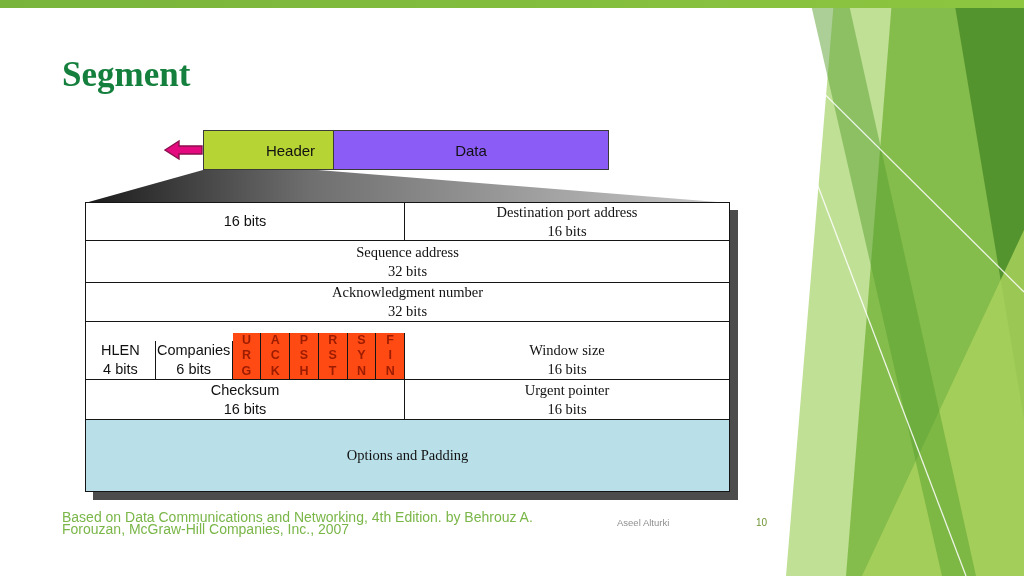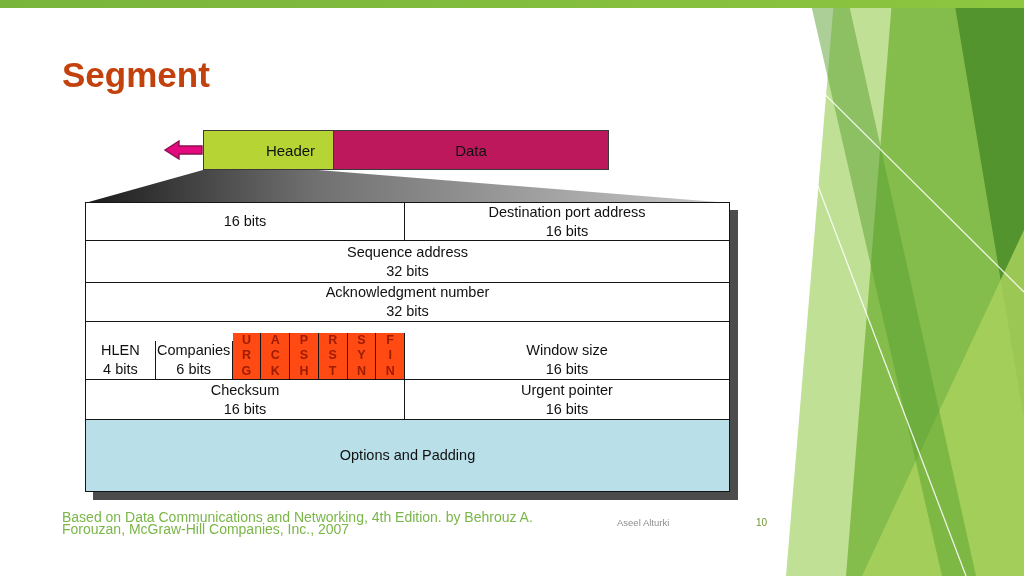--- a/index.html
+++ b/index.html
@@ -7,42 +7,42 @@
   body { font-family:"Liberation Sans", sans-serif; background:#ffffff; overflow:hidden; }
 
   .slide { position:relative; width:1024px; height:576px; background:#ffffff; overflow:hidden; }
 
   .top-bar { position:absolute; left:0; top:0; width:1024px; height:8px;
              background:linear-gradient(to right,#79b43c,#8dc63f); z-index:3; }
 
   .deco { position:absolute; left:714px; top:0; width:310px; height:576px; z-index:1; }
 
   .title { position:absolute; left:62px; top:55px; font-size:35px; line-height:40px;
-           font-weight:bold; color:#c2410c; z-index:4; }
+           font-weight:bold; color:#15803d; z-index:4;font-family:Liberation Serif, serif; }
 
   
   .hd-row { position:absolute; left:203px; top:130px; height:40px; display:flex; z-index:5; }
   .hd-header { width:131px; height:40px; background:#b6d433; border:1px solid #3a3a3a;
                display:flex; align-items:center; justify-content:center; font-size:15px; color:#111;padding-left:44px; }
-  .hd-data { width:276px; height:40px; background:#be185d; border:1px solid #3a3a3a; margin-left:-1px;
+  .hd-data { width:276px; height:40px; background:#8b5cf6; border:1px solid #3a3a3a; margin-left:-1px;
              display:flex; align-items:center; justify-content:center; font-size:15px; color:#111; }
 
   .arrow-svg { position:absolute; left:164px; top:139px; width:40px; height:22px; z-index:5; }
 
   .funnel { position:absolute; left:85px; top:170px; width:645px; height:33px; z-index:2; }
 
   
   .tbl { position:absolute; left:85px; top:202px; width:645px; z-index:4;
          border:1px solid #151515; background:#ffffff;
          box-shadow:8px 8px 0 0 #4c4c4c; }
   .row { display:flex; width:100%; border-bottom:1px solid #151515; }
   .row:last-child { border-bottom:none; }
   .cell { display:flex; flex-direction:column; align-items:center; justify-content:center;
           border-right:1px solid #151515; background:#ffffff; color:#111; }
-  .cell:last-child { border-right:none; }
+  .cell:last-child { border-right:none;font-family:Liberation Serif, serif; }
   .cell .l1, .cell .l2 { font-size:14.5px; line-height:19px; text-align:center; }
 
   .r1 { height:38px; } .r2 { height:42px; } .r3 { height:39px; }
   .r4 { height:58px;align-items:flex-end; } .r5 { height:40px; } .r6 { height:71px; }
 
   .w-half-a { width:320px; } .w-half-b { width:325px; }
   .w-full { width:100%; }
   .w-hlen { width:70px; } .w-res { width:77px; } .w-win { width:325px; }
 
   .flags { display:flex; width:173px; border-right:1px solid #151515; }

